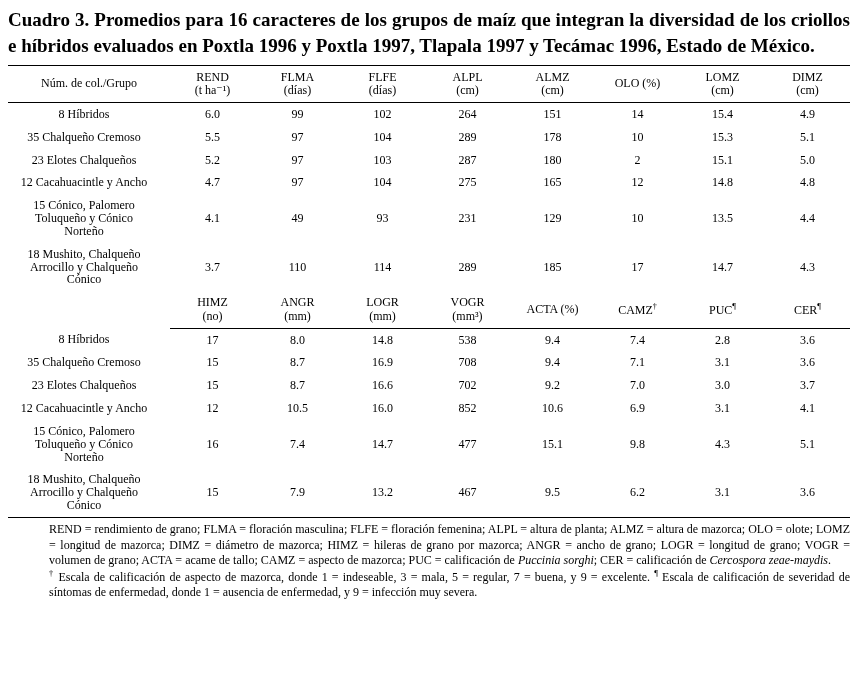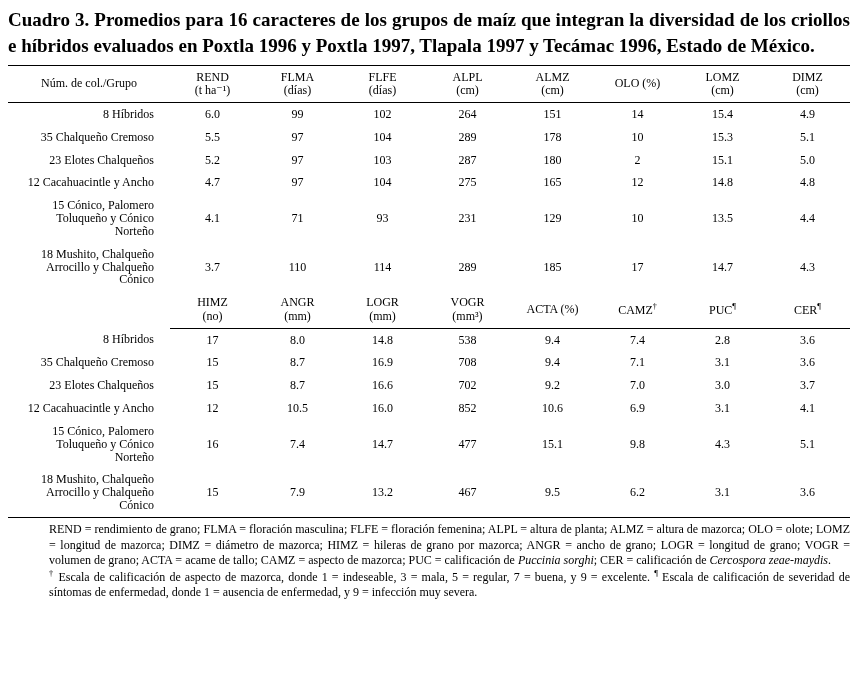--- a/index.html
+++ b/index.html
@@ -22,21 +22,21 @@
     border-bottom: 1.5px solid #000;
     font-size: 12px;
   }
   col.c-g { width: 162px; }
   th, td { font-weight: normal; vertical-align: middle; }
   tr.hrow > th { padding: 5px 2px 4px 2px; text-align: center; line-height: 1.14; }
   tr.hrow1 > th { border-bottom: 1.5px solid #000; }
   tr.hrow2 > th.bb { border-bottom: 1.5px solid #000; }
   th.g { text-align: left; padding-left: 6px; padding-right: 16px; }
   td { padding: 5px 2px; text-align: center; line-height: 1.07; }
-  td.g { text-align: right; padding-left: 6px; padding-right: 16px; }
+  td.g { text-align: center; padding-left: 6px; padding-right: 16px; }
   span.unit { display: block; }
   span.unit:empty { display: none; }
   sup.hsym { font-size: 68%; }
   sup:empty { display: none; }
   .footnotes { margin-top: 4px; font-size: 12px; line-height: 1.3; text-align: justify; margin-left: 41px; }
   .footnotes p { margin: 0; }
   .it { font-style: italic; }
   sup.fsym { font-size: 68%; }
 </style>
 </head>
@@ -103,21 +103,21 @@
     <td>104</td>
     <td>275</td>
     <td>165</td>
     <td>12</td>
     <td>14.8</td>
     <td>4.8</td>
   </tr>
   <tr>
     <td class="g">15 Cónico, Palomero Toluqueño y Cónico Norteño</td>
     <td>4.1</td>
-    <td>71</td>
+    <td>49</td>
     <td>93</td>
     <td>231</td>
     <td>129</td>
     <td>10</td>
     <td>13.5</td>
     <td>4.4</td>
   </tr>
   <tr>
     <td class="g">18 Mushito, Chalqueño Arrocillo y Chalqueño Cónico</td>
     <td>3.7</td>

